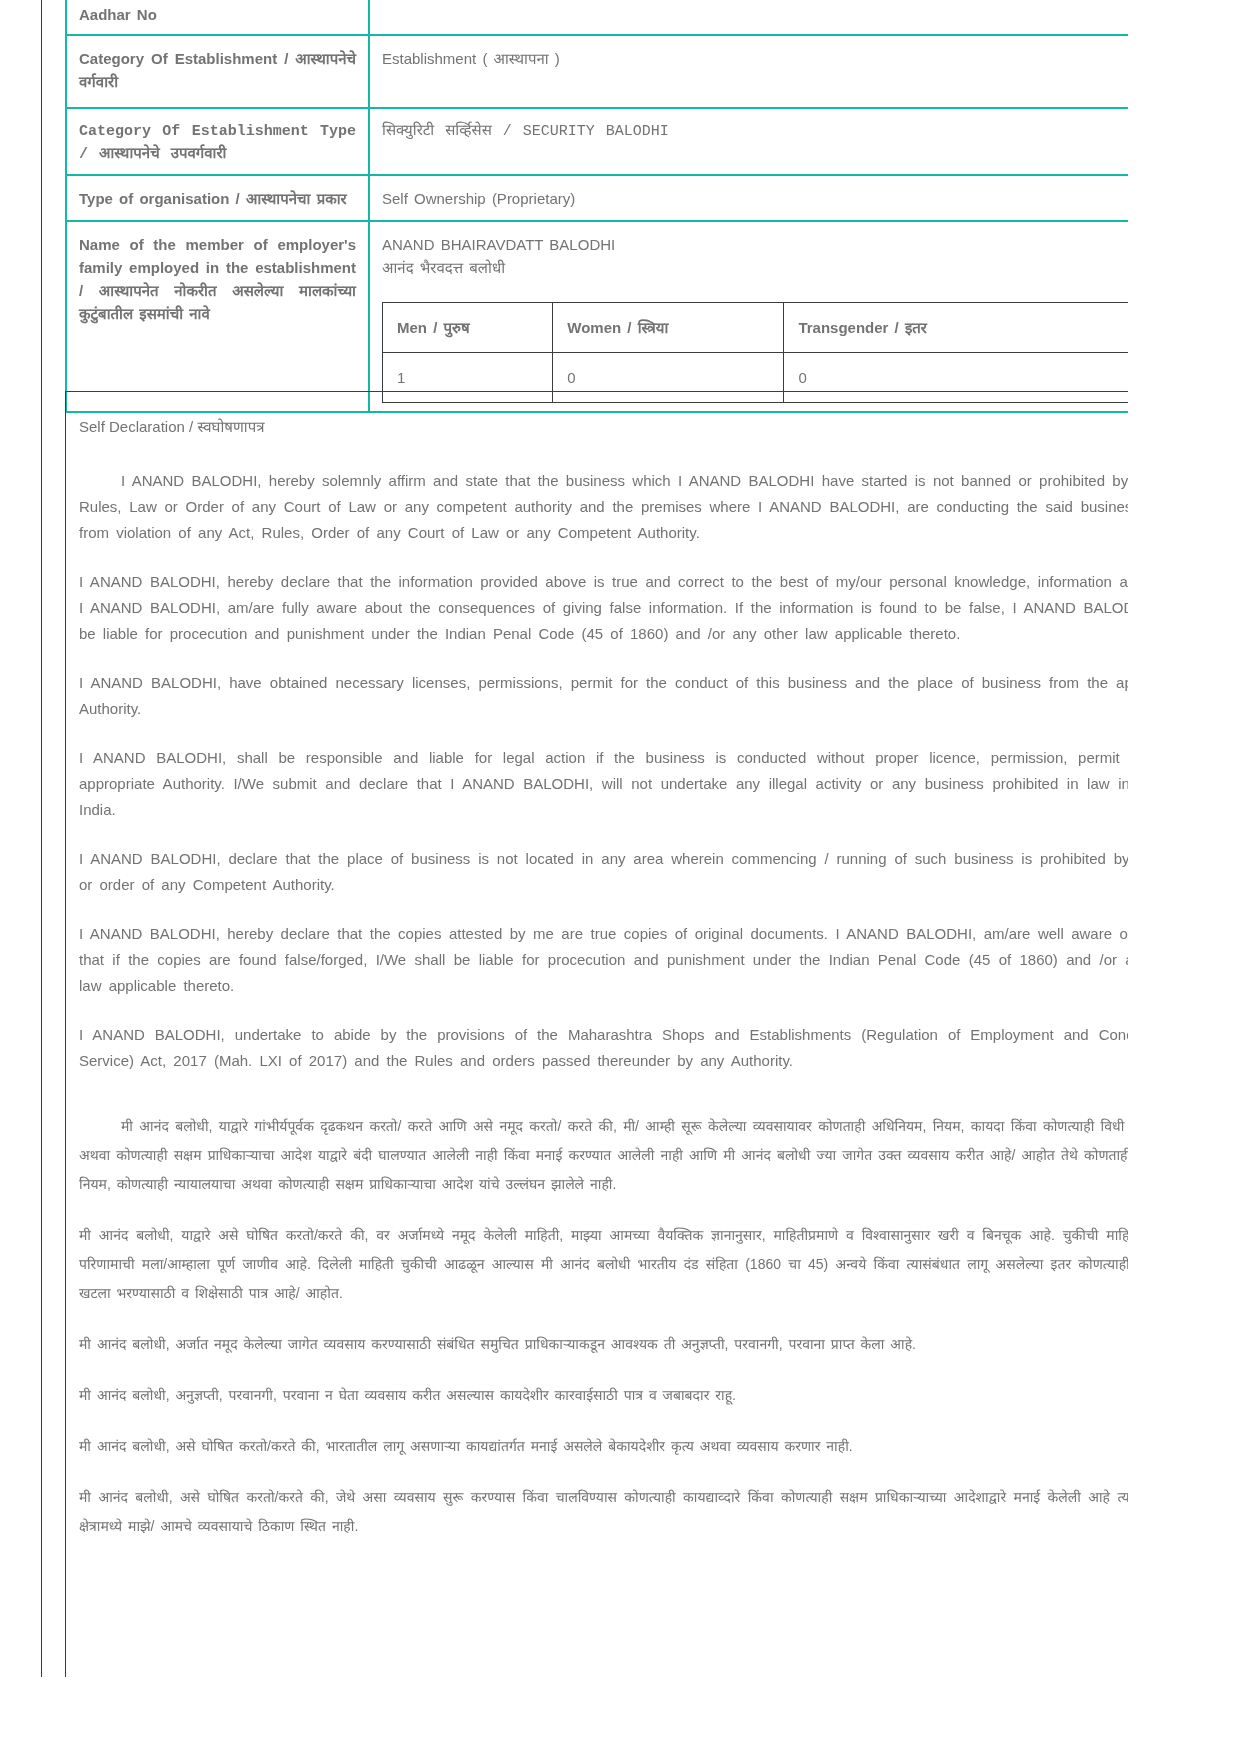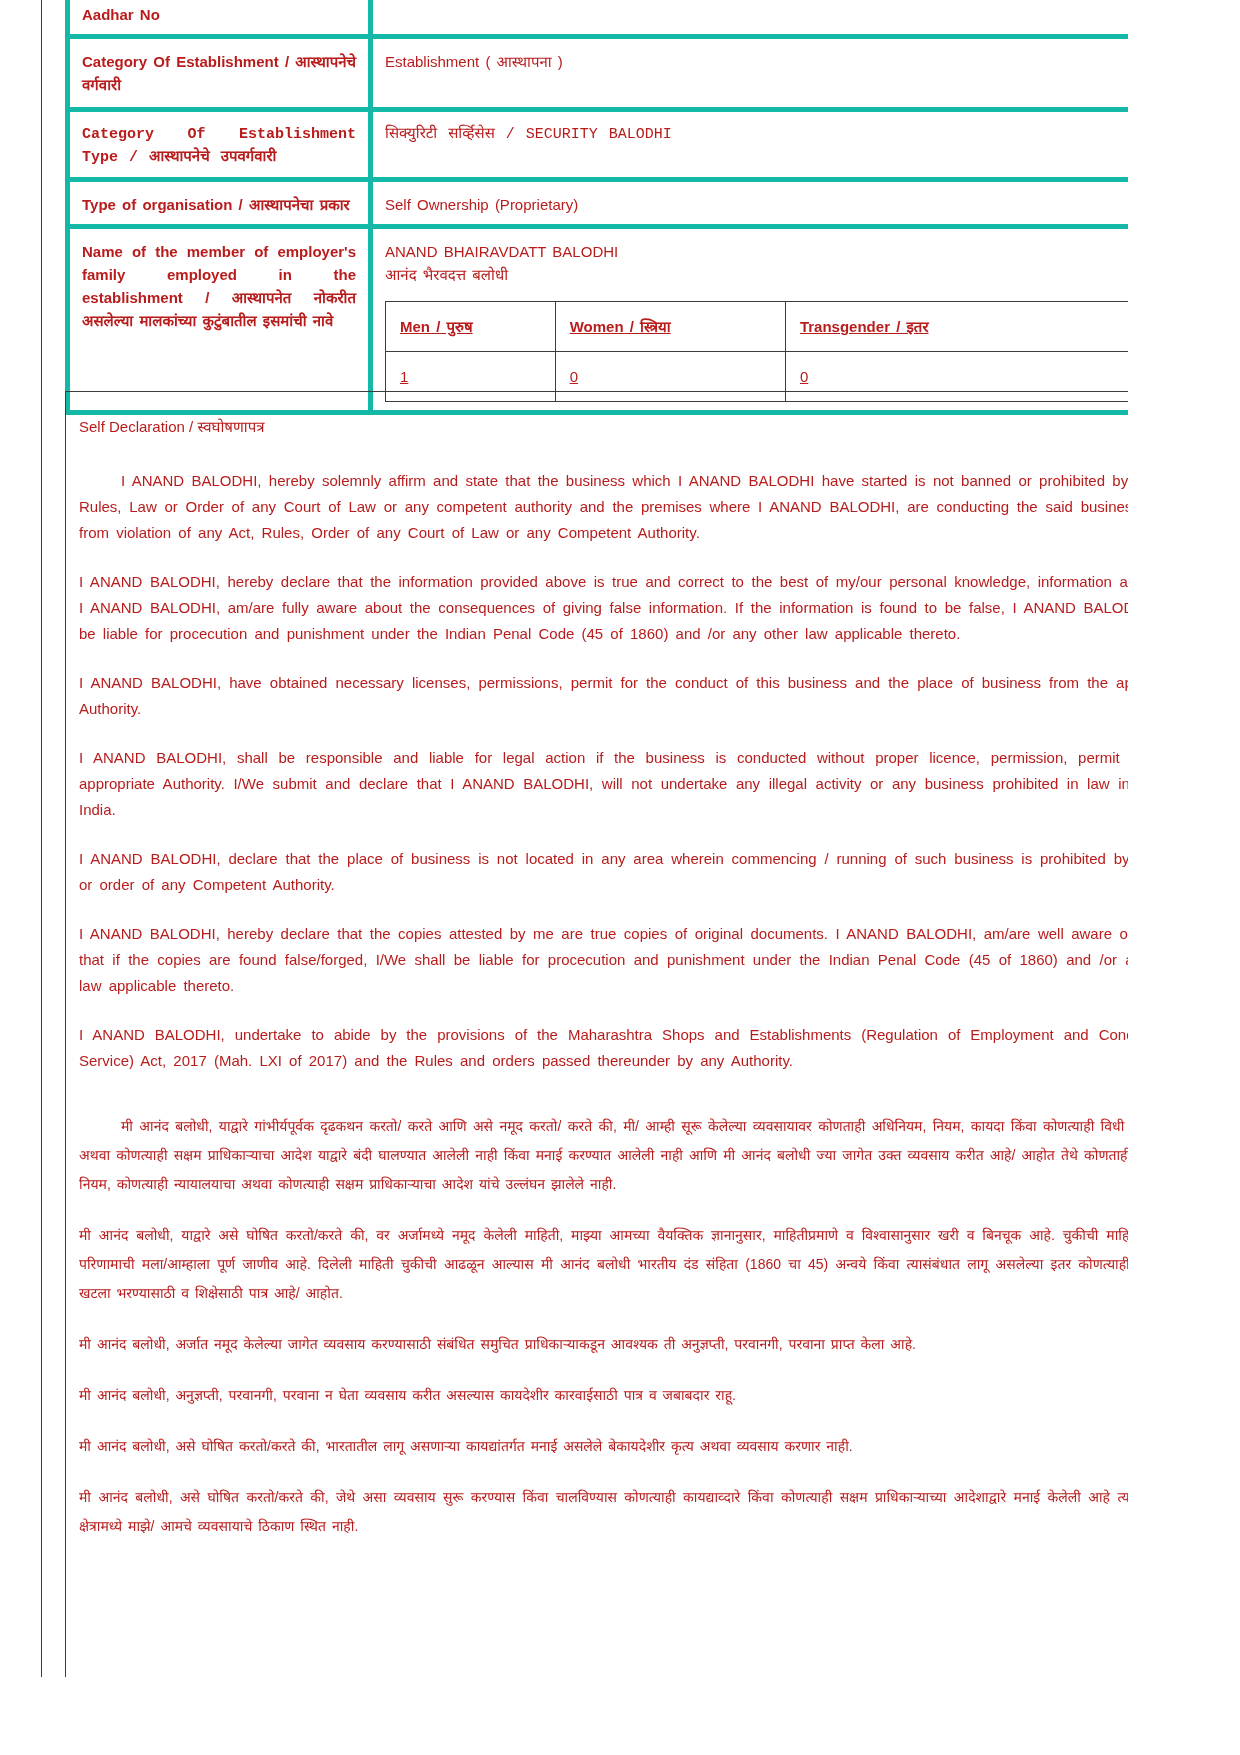--- a/index.html
+++ b/index.html
@@ -1,51 +1,51 @@
 <!DOCTYPE html>
 <html><head>
 <meta charset="utf-8">
 <style>
   html,body{margin:0;padding:0;background:#ffffff;}
   .page{
     position:relative;
     width:1128px;height:1755px;
     background:#ffffff;
     font-family:"Liberation Sans", sans-serif;
-    color:#b91c1c;
+    color:#737373;
     overflow:hidden;
   }
   
   .outer-frame{
     position:absolute;left:41px;top:0;width:1188px;height:1677px;
     border-left:1px solid #3c3c3c;border-right:1px solid #3c3c3c;
     pointer-events:none;
   }
   
   table.main-table{
     position:absolute;left:65px;top:0;
     width:1141px;border-collapse:collapse;table-layout:fixed;
   }
   table.main-table td{
-    border:5px solid #14b8a6;
+    border:2px solid #14b8a6;
     vertical-align:top;
     padding:11px 12px 8px 12px;
     font-size:15px;line-height:23px;
     word-spacing:2px;
   }
   table.main-table tr.row-cut td{border-top:none;padding-top:3px;}
   td.label-cell{font-weight:bold;text-align:justify;}
   .col-label{width:303px;}
   .col-value{width:838px;}
   .r1{height:33px;} .r2{height:73px;} .r3{height:67px;font-family:Liberation Mono, monospace;} .r4{height:46px;} .r5{height:169px;}
   .value-en{display:block;}
   .value-mr{display:block;}
   
   table.gender-table{
-    width:100%;border-collapse:collapse;table-layout:fixed;margin-top:15px;text-decoration:underline;
+    width:100%;border-collapse:collapse;table-layout:fixed;margin-top:23px;
   }
   table.gender-table td{
     border:1px solid #3c3c3c;
     font-size:15px;padding:13px 14px;
   }
   table.gender-table td.g-head{font-weight:bold;}
   .gc1{width:21%;} .gc2{width:28.5%;} .gc3{width:50.5%;}
   
   .declaration-box{
     position:absolute;left:65px;top:391px;width:1141px;height:1286px;

